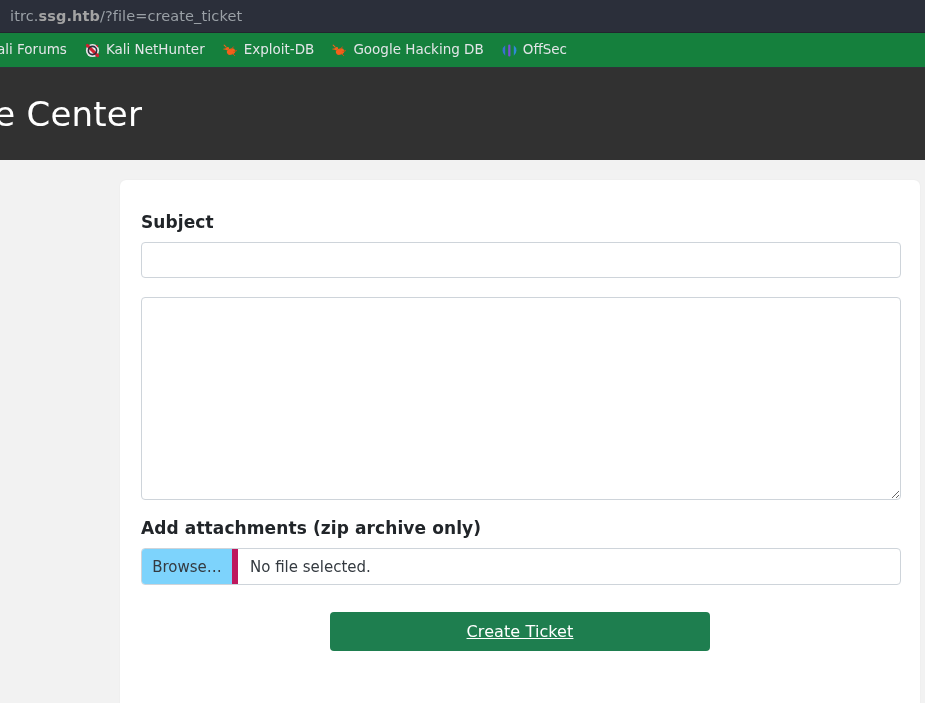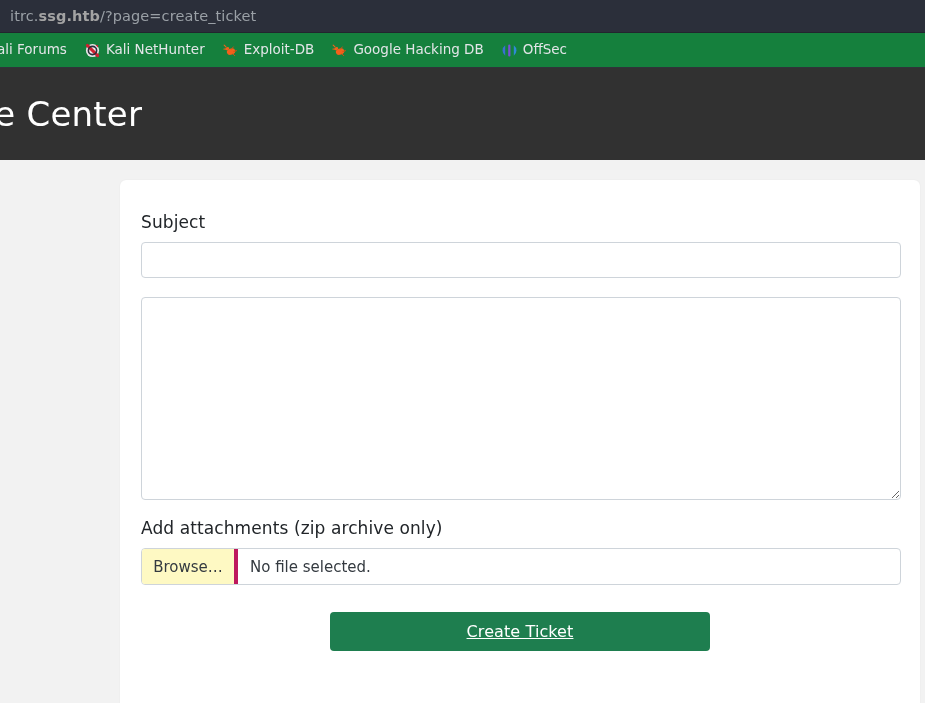--- a/index.html
+++ b/index.html
@@ -95,21 +95,21 @@
     width: 800px;
     bottom: -10px;
     background: #ffffff;
     border-radius: 6px 6px 0 0;
     box-shadow: 0 0 2px rgba(0,0,0,0.06);
     padding: 32px 21px 0 21px;
   }
 
   .field-label {
     font-size: 17px;
-    font-weight: normal;
+    font-weight: bold;
     color: #212529;
     display: block;
     margin-bottom: 10px;
     letter-spacing: 0.1px;
   }
 
   .text-input {
     display: block;
     width: 760px;
     height: 36px;
@@ -146,23 +146,23 @@
     display: flex;
     width: 760px;
     height: 37px;
     border: 1px solid #ced4da;
     border-radius: 4px;
     overflow: hidden;
     background: #ffffff;
   }
   .browse-btn {
     width: 96px;
-    background: #fef9c3;
+    background: #7dd3fc;
     border: none;
-    border-right: 4px solid #be185d;
+    border-right: 6px solid #be185d;
     font-size: 15px;
     font-family: "DejaVu Sans", "Liberation Sans", sans-serif;
     color: #343a40;
     display: flex;
     align-items: center;
     justify-content: center;
     cursor: default;
   }
   .file-name {
     flex: 1;
@@ -191,21 +191,21 @@
     letter-spacing: 0.1px;
     text-decoration: underline;
   }
 </style>
 </head>
 <body>
 
 <div class="browser-chrome">
 
   <div class="urlbar">
-    <div class="url-text"><span>itrc.</span><span class="url-host">ssg.htb</span><span>/?page=create_ticket</span></div>
+    <div class="url-text"><span>itrc.</span><span class="url-host">ssg.htb</span><span>/?file=create_ticket</span></div>
   </div>
 
   <div class="bookmarks">
 
     <div class="bm-item first">
       <span class="bm-label">ali Forums</span>
     </div>
 
     <div class="bm-item">
       <span class="bm-icon">

